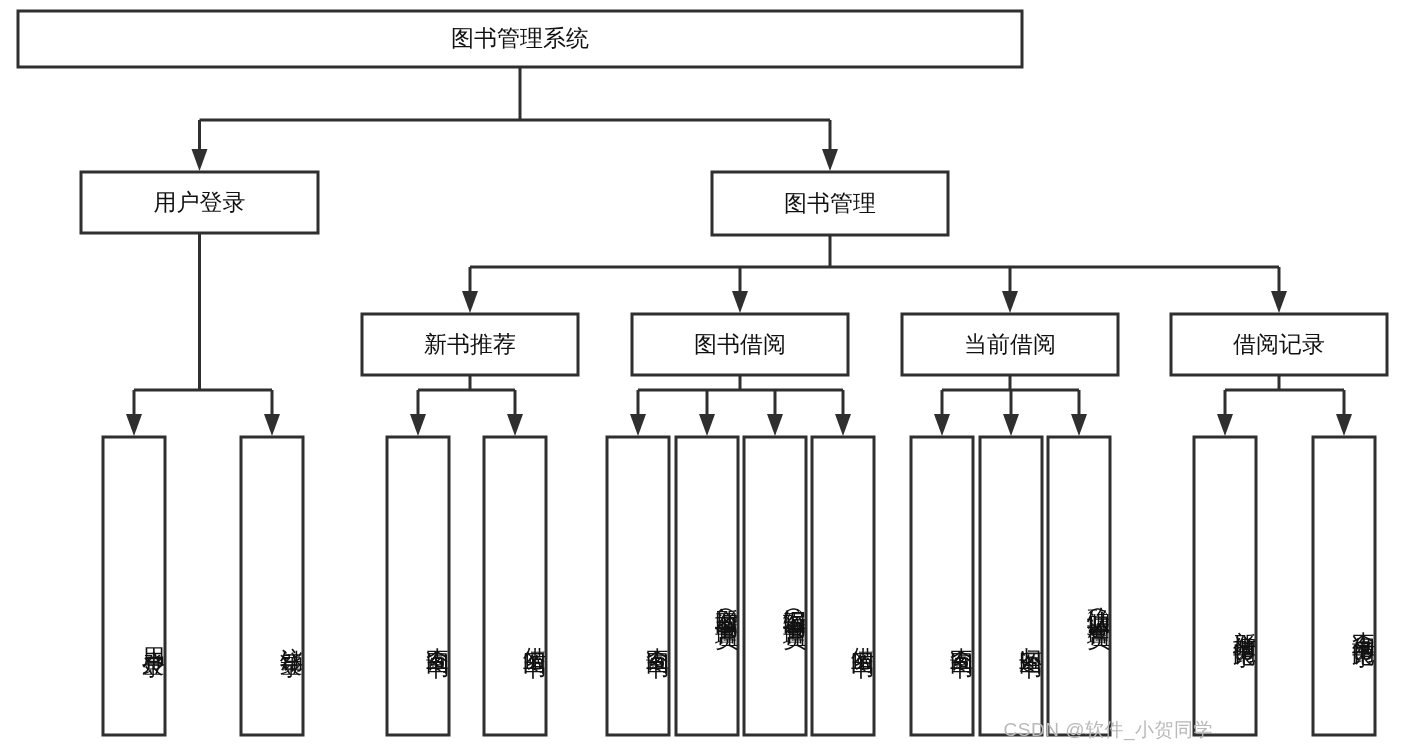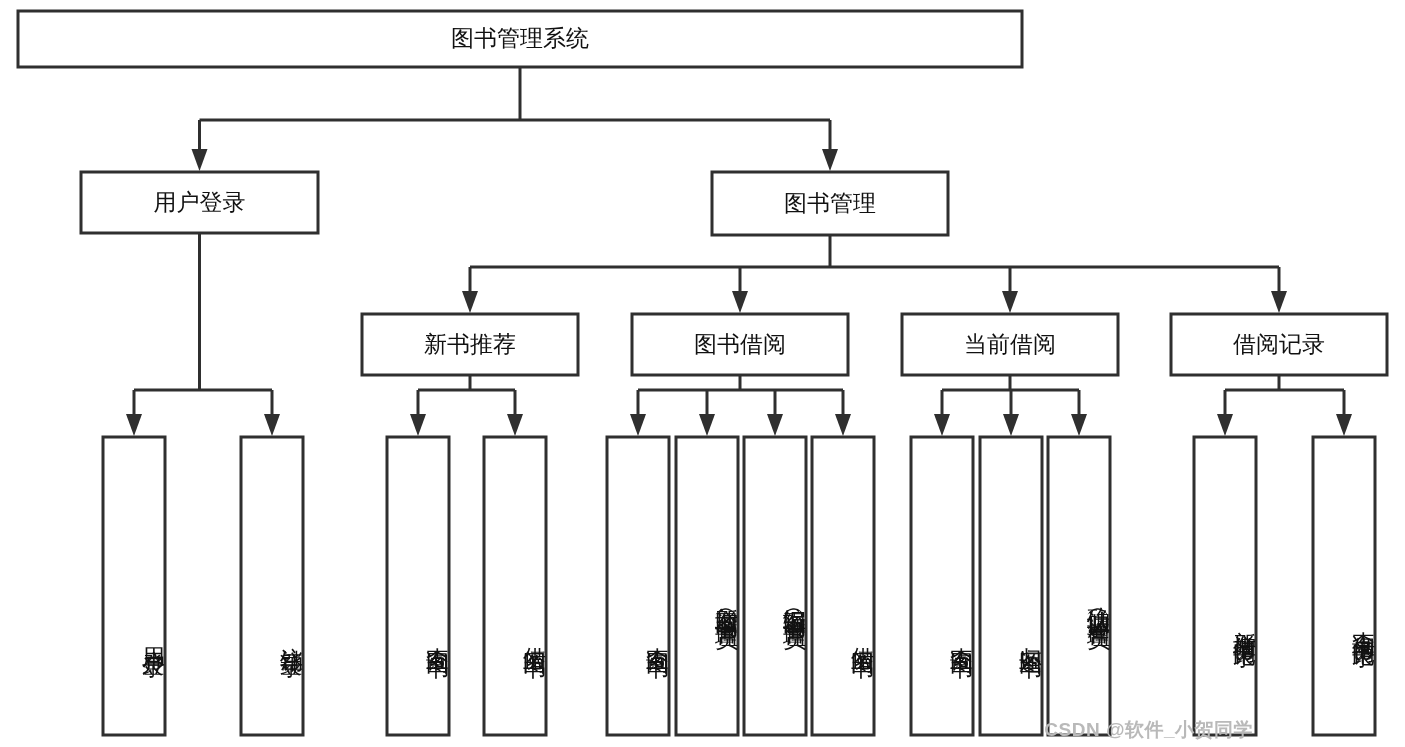--- a/index.html
+++ b/index.html
@@ -11,21 +11,20 @@
     width: 1405px;
     height: 747px;
     font-family: "Liberation Sans", "DejaVu Sans", sans-serif;
     overflow: hidden;
     position: relative;
   }
   #diagram-root {
     position: relative;
     width: 1237px;
     height: 747px;
-    padding-left: 17px;
   }
   svg.flow {
     position: absolute;
     top: 0;
     left: 0;
     width: 1405px;
     height: 747px;
     display: block;
   }
   .node-rect {
@@ -59,28 +58,27 @@
     color: #111111;
     letter-spacing: 3px;
     white-space: nowrap;
     pointer-events: none;
     display: flex;
     align-items: flex-start;
     justify-content: center;
   }
   .watermark {
     position: absolute;
-    right: 1px;
+    right: 24px;
     bottom: 4px;
     font-family: "Liberation Sans", "DejaVu Sans", sans-serif;
     font-size: 19px;
     color: #b9b9b9;
     letter-spacing: 0.5px;
     white-space: nowrap;
-    font-weight: bold;
   }
 </style>
 </head>
 <body>
 
 <div id="diagram-root">
   <svg class="flow" viewBox="0 0 1405 747">
     <g id="connectors-layer">
         <g>
           <path class="conn" d="M 520 67 L 520 120"></path>

